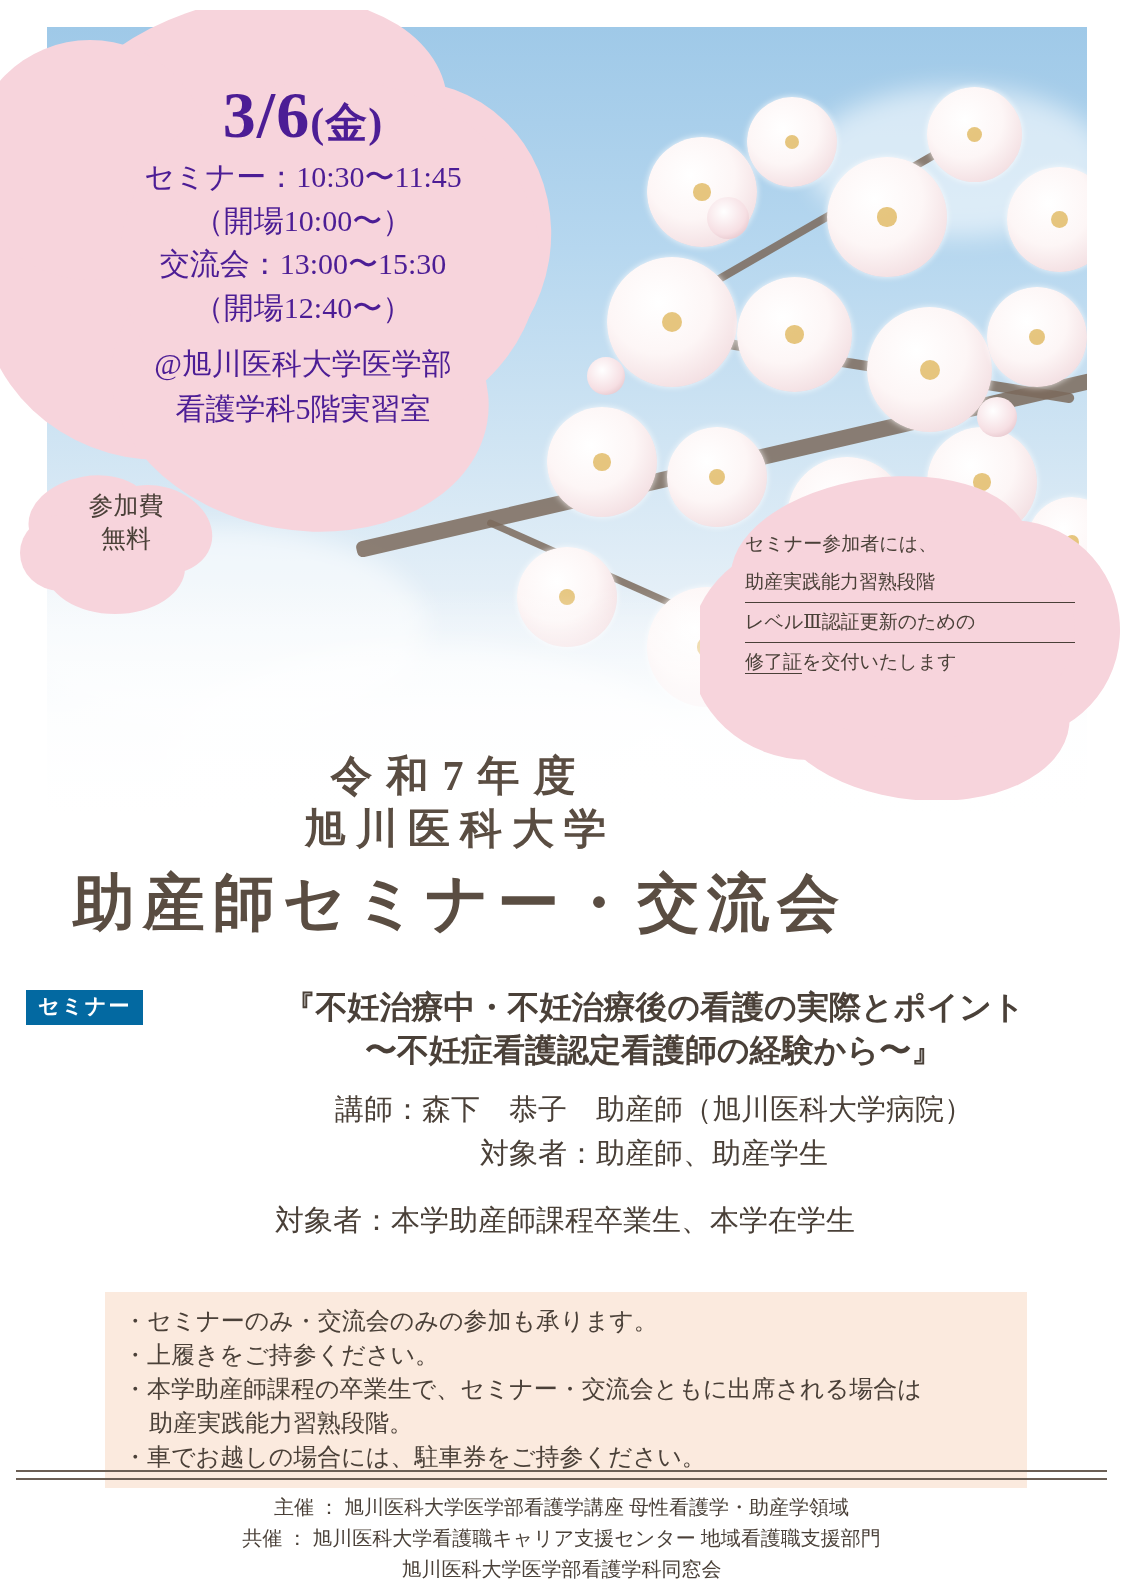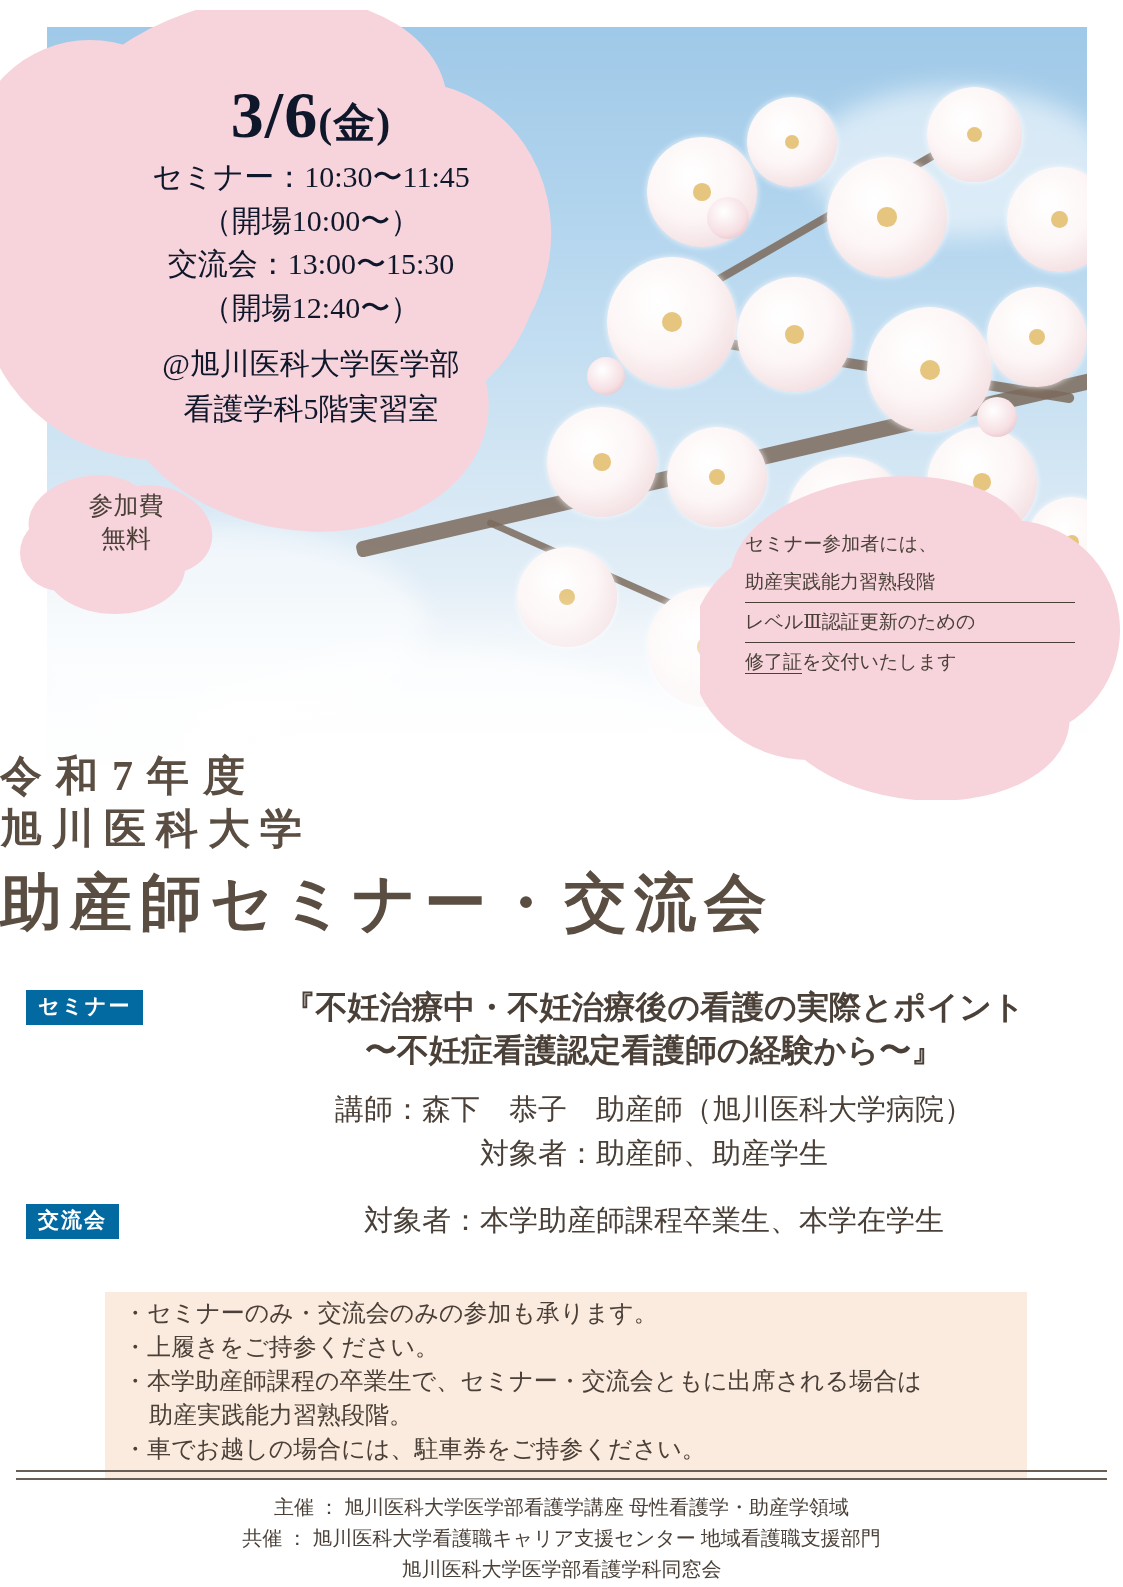--- a/index.html
+++ b/index.html
@@ -71,25 +71,25 @@
 
   
   .sakura-blob {
     position: absolute;
     pointer-events: none;
   }
   .sakura-blob svg { display: block; }
 
   .date-block {
     position: absolute;
-    left: 76px;
+    left: 68px;
     top: 80px;
     width: 470px;
     text-align: center;
-    color: #0f172a;
+    color: #4c1d95;
     line-height: 1.45;
   }
   .date-big {
     font-size: 66px;
     font-weight: bold;
     letter-spacing: 1px;
     line-height: 1.05;
     margin-bottom: 6px;
   }
   .date-big .kakko { font-size: 42px; }
@@ -122,20 +122,21 @@
     text-align: left;
   }
   .cert-block .u { border-bottom: 1px solid #4a4038; padding-bottom: 1px; }
 
   
   .title-wrap {
     position: absolute;
     left: 0;
     top: 750px;
     width: 920px;
+    text-align: center;
     color: #5a4d42;
   }
   .title-sub1 {
     font-size: 42px;
     letter-spacing: 14px;
     font-weight: bold;
     line-height: 1.25;
     text-shadow: 0 0 6px #fff, 0 0 12px #fff;
   }
   .title-sub2 {
@@ -206,21 +207,21 @@
     color: #4a4038;
   }
 
   
   .notes {
     position: absolute;
     left: 105px;
     top: 1292px;
     width: 922px;
     background: #fbeade;
-    padding: 4px 16px 14px 18px;
+    padding: 12px 16px 14px 18px;
     font-size: 24px;
     line-height: 1.42;
     color: #4a4038;
   }
   .notes .note-line { white-space: pre-wrap; }
   .notes .indent { padding-left: 26px; }
 
   
   .rule {
     position: absolute;
@@ -361,23 +362,20 @@
   </div>
   <div class="sem-text-col">
     <div class="sem-title">『不妊治療中・不妊治療後の看護の実際とポイント</div>
     <div class="sem-title">〜不妊症看護認定看護師の経験から〜』</div>
     <div class="sem-detail">講師：森下　恭子　助産師（旭川医科大学病院）</div>
     <div class="sem-detail" style="margin-top:2px;">対象者：助産師、助産学生</div>
   </div>
 </div>
 
 <div class="kou-row">
-  <div class="kou-tag-col">
-    <span class="tag">交流会</span>
-  </div>
   <div class="kou-text-col">
     <div class="kou-detail">対象者：本学助産師課程卒業生、本学在学生</div>
   </div>
 </div>
 
 <div class="notes">
   <div class="note-line">・セミナーのみ・交流会のみの参加も承ります。</div>
   <div class="note-line">・上履きをご持参ください。</div>
   <div class="note-line">・本学助産師課程の卒業生で、セミナー・交流会ともに出席される場合は</div>
   <div class="note-line indent">助産実践能力習熟段階。</div>

